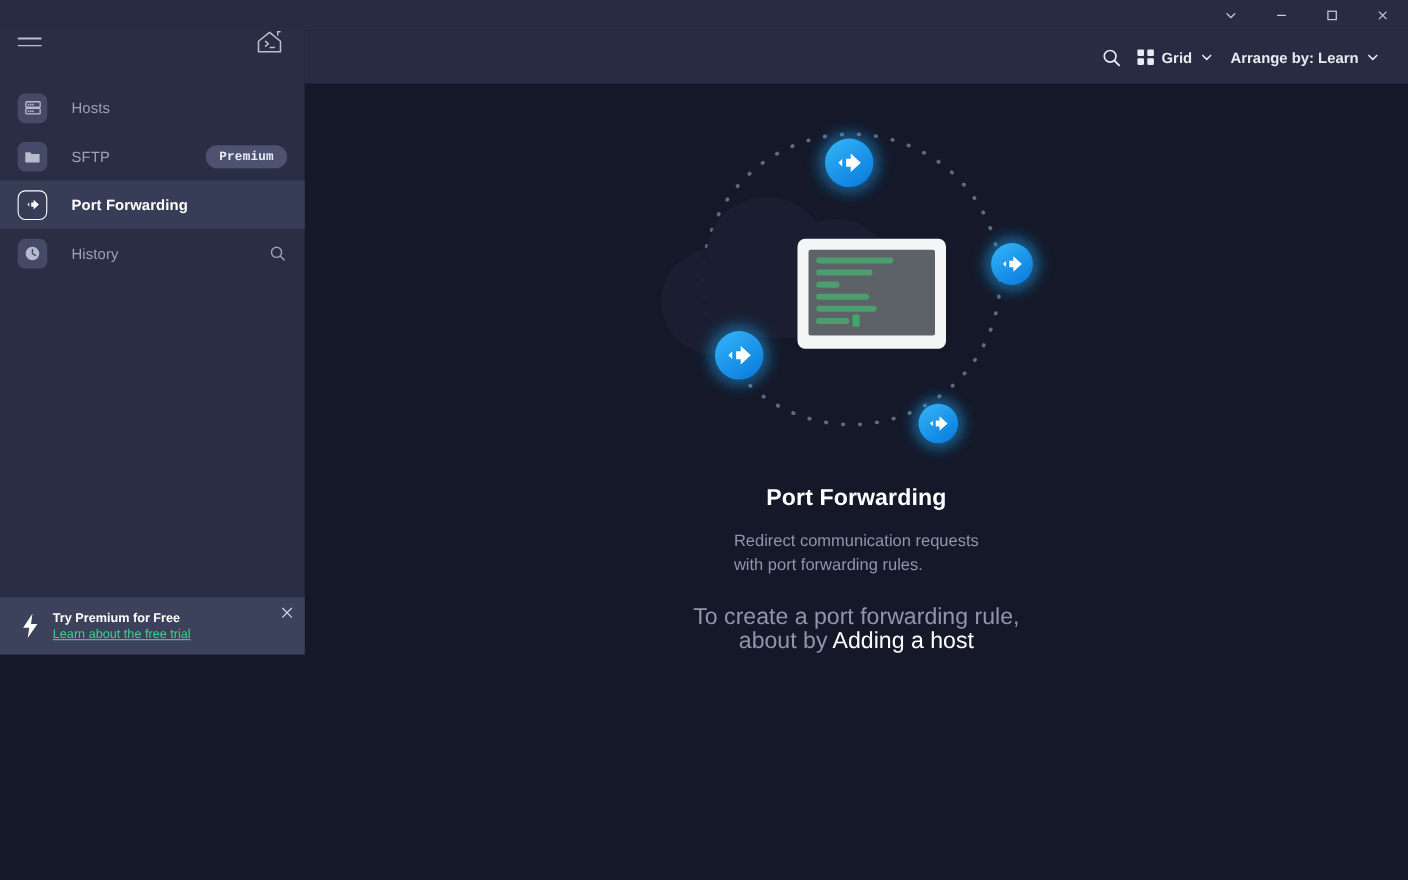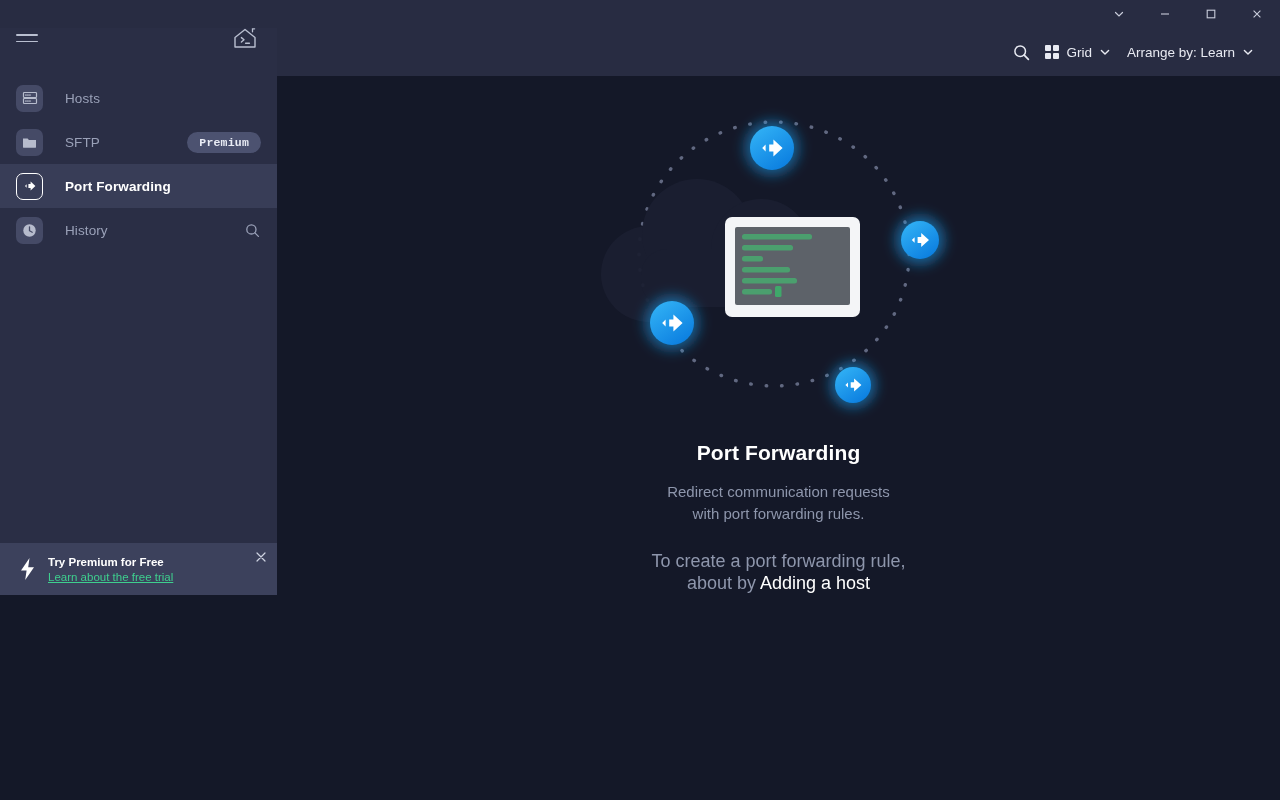--- a/index.html
+++ b/index.html
@@ -83,43 +83,43 @@
   }
 
   
   .toolbar {
     position: absolute; top: 28px; left: 277px; width: 1003px; height: 48px;
     background: #282c42; display: flex; align-items: center; justify-content: flex-end;
     padding-right: 18px; gap: 0px; z-index: 5;
   }
   .tb-btn {
     display: flex; align-items: center; gap: 7px; color: #e8eaf2;
-    font-size: 13.5px; font-weight: 400; padding: 6px 8px; border-radius: 4px; cursor: pointer;
+    font-size: 13.5px; font-weight: 700; padding: 6px 8px; border-radius: 4px; cursor: pointer;
   }
   .tb-icon-only { padding: 6px; }
   .grid-glyph { display: grid; grid-template-columns: 6px 6px; grid-template-rows: 6px 6px; gap: 2.5px; }
   .grid-glyph i { background: #e8eaf2; display: block; border-radius: 1px; }
   .chev { display: block; }
 
   
   .main {
     position: absolute; top: 76px; left: 277px; width: 1003px; height: 724px;
     background: #141828; display: flex; flex-direction: column; align-items: center;
   }
   .art { position: relative; width: 420px; height: 330px; margin-top: 23px; }
   .art svg { position: absolute; top: 0; left: 0; }
 
   .empty-title {
     margin-top: 12px; font-size: 21px; font-weight: 700; color: #ffffff; letter-spacing: 0.1px;
   }
   .empty-sub {
-    margin-top: 16px; font-size: 15px; color: #8e96ac; line-height: 22px; text-align: center;
+    margin-top: 16px; font-size: 15px; color: #8e96ac; line-height: 22px; text-align: left;
   }
   .empty-cta {
-    margin-top: 25px; font-size: 18px; color: #8e96ac; line-height: 22px; text-align: center;
+    margin-top: 25px; font-size: 21px; color: #8e96ac; line-height: 22px; text-align: center;
   }
   .cta-link { color: #ffffff; cursor: pointer; }
 </style>
 </head>
 <body>
 
 <div class="app">
 
   <div class="titlebar">
     <div class="win-btn">

